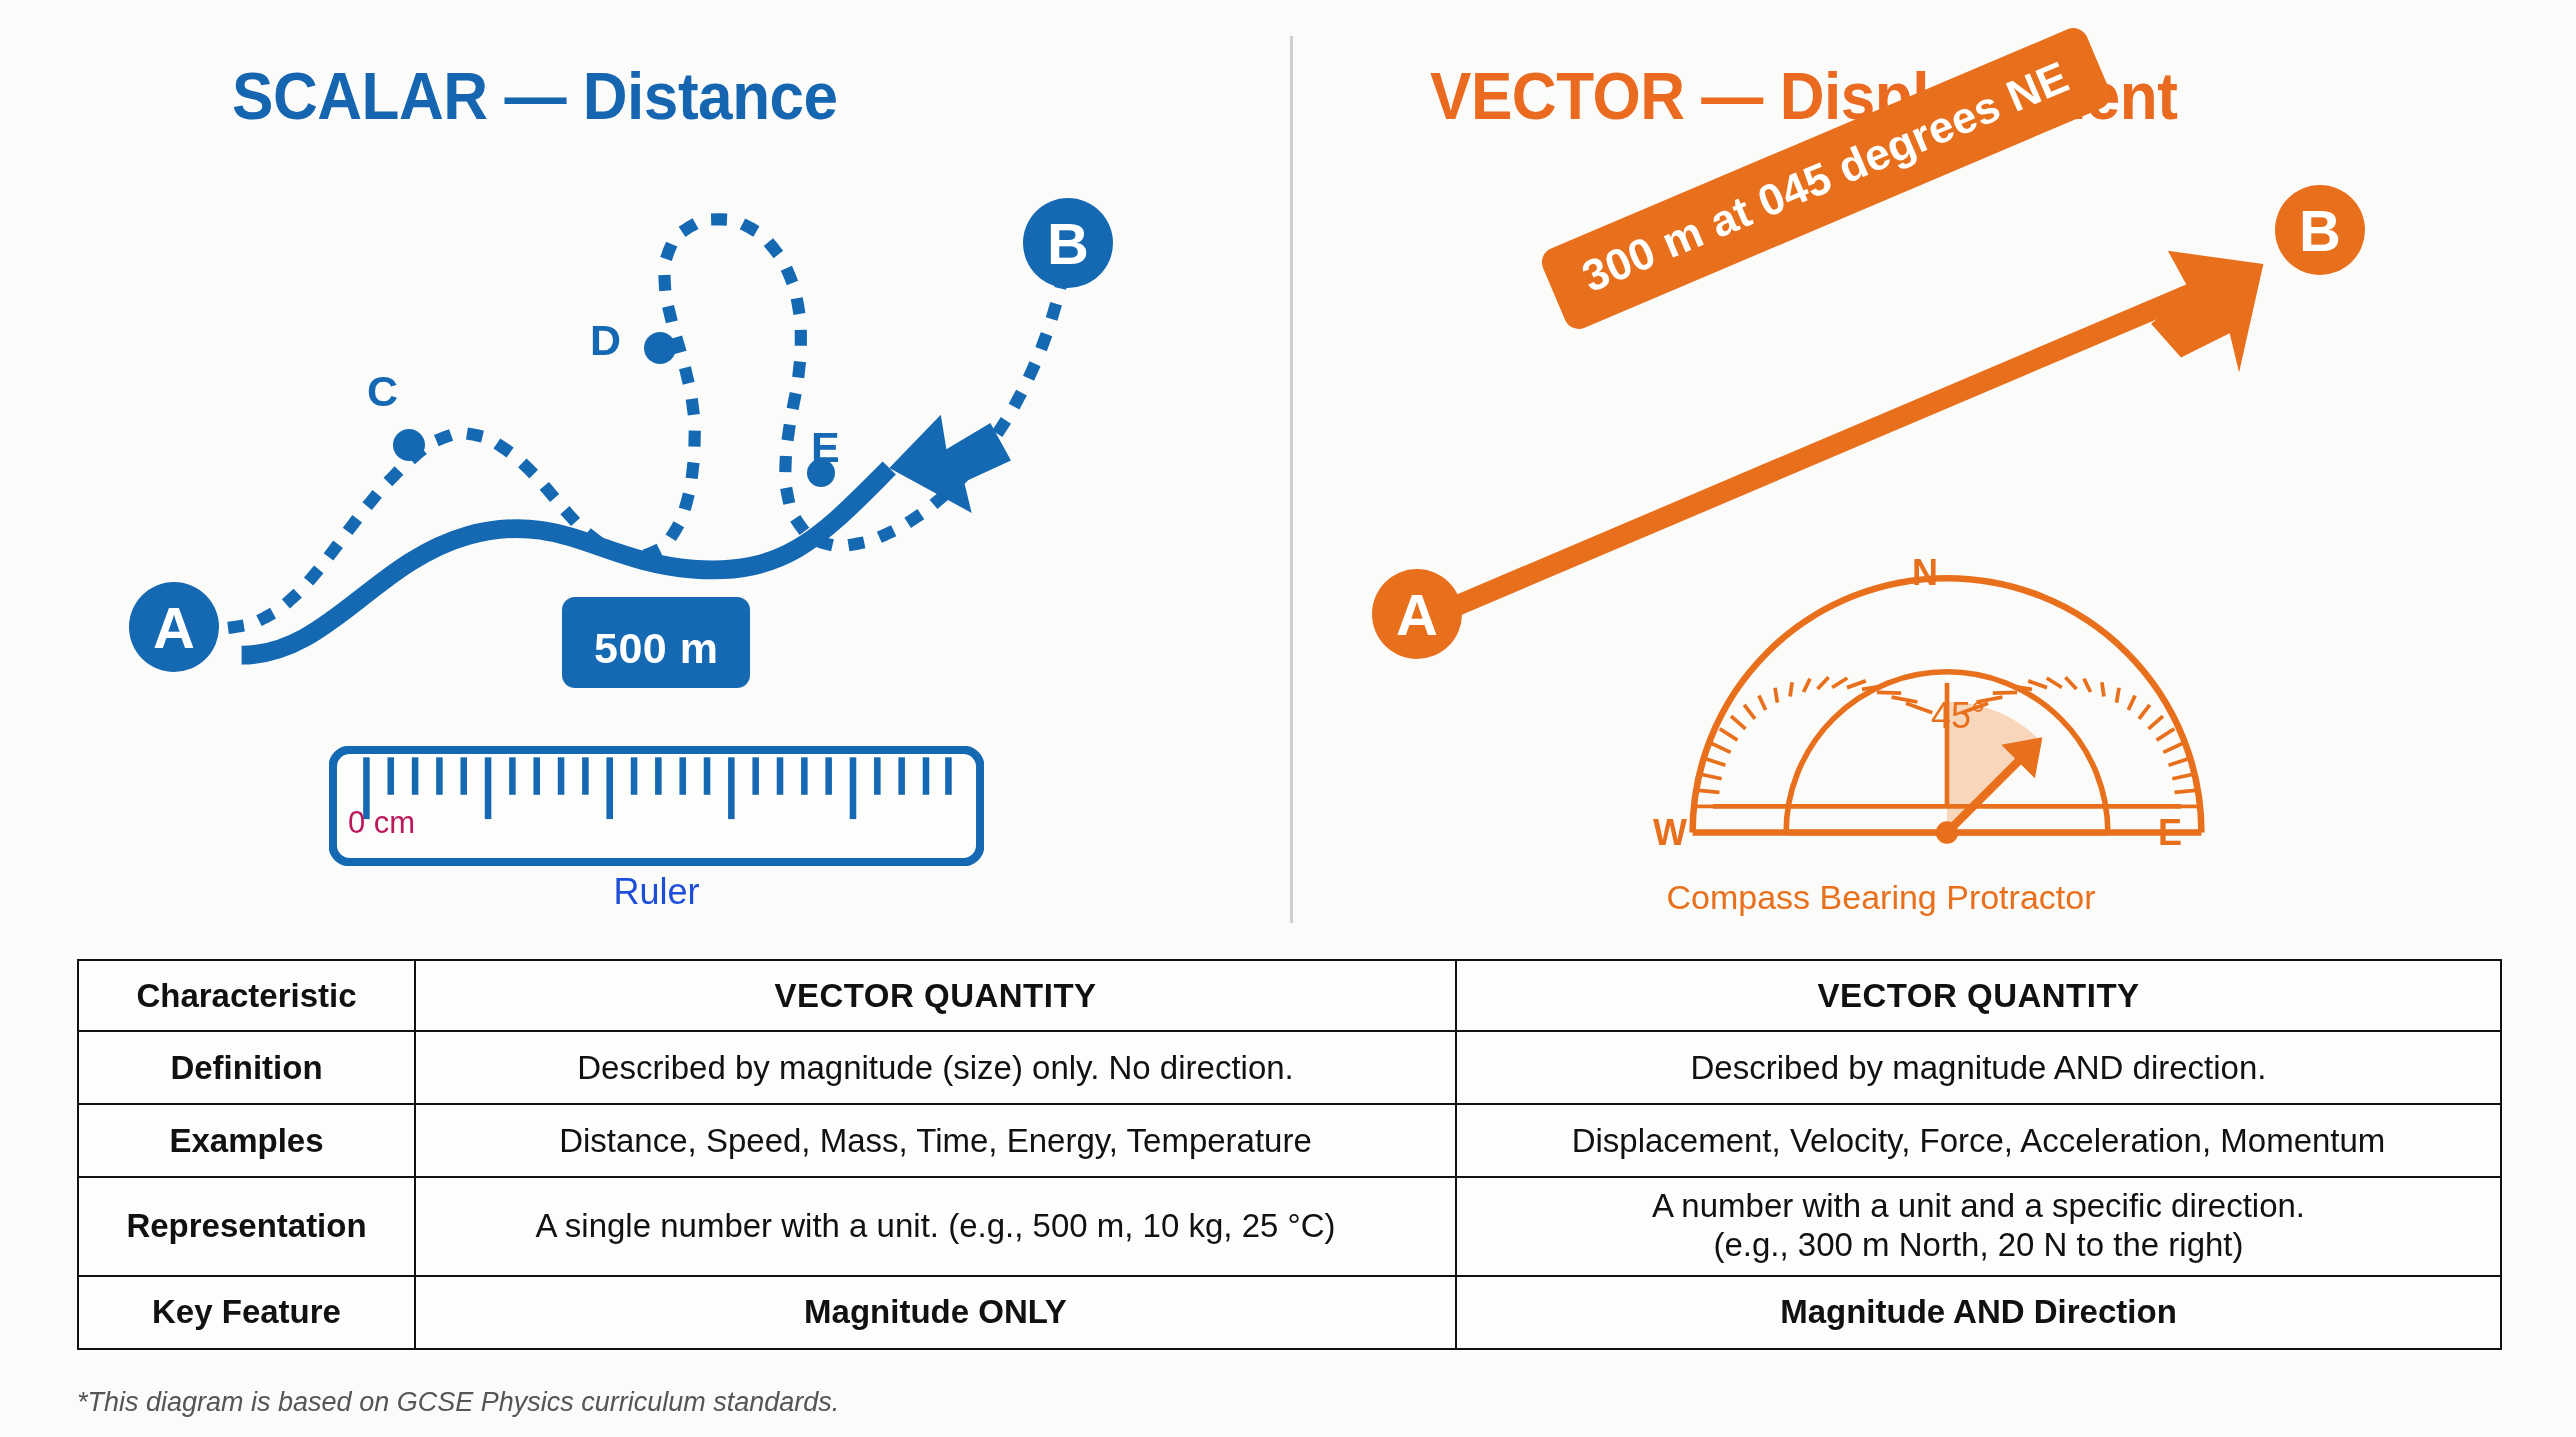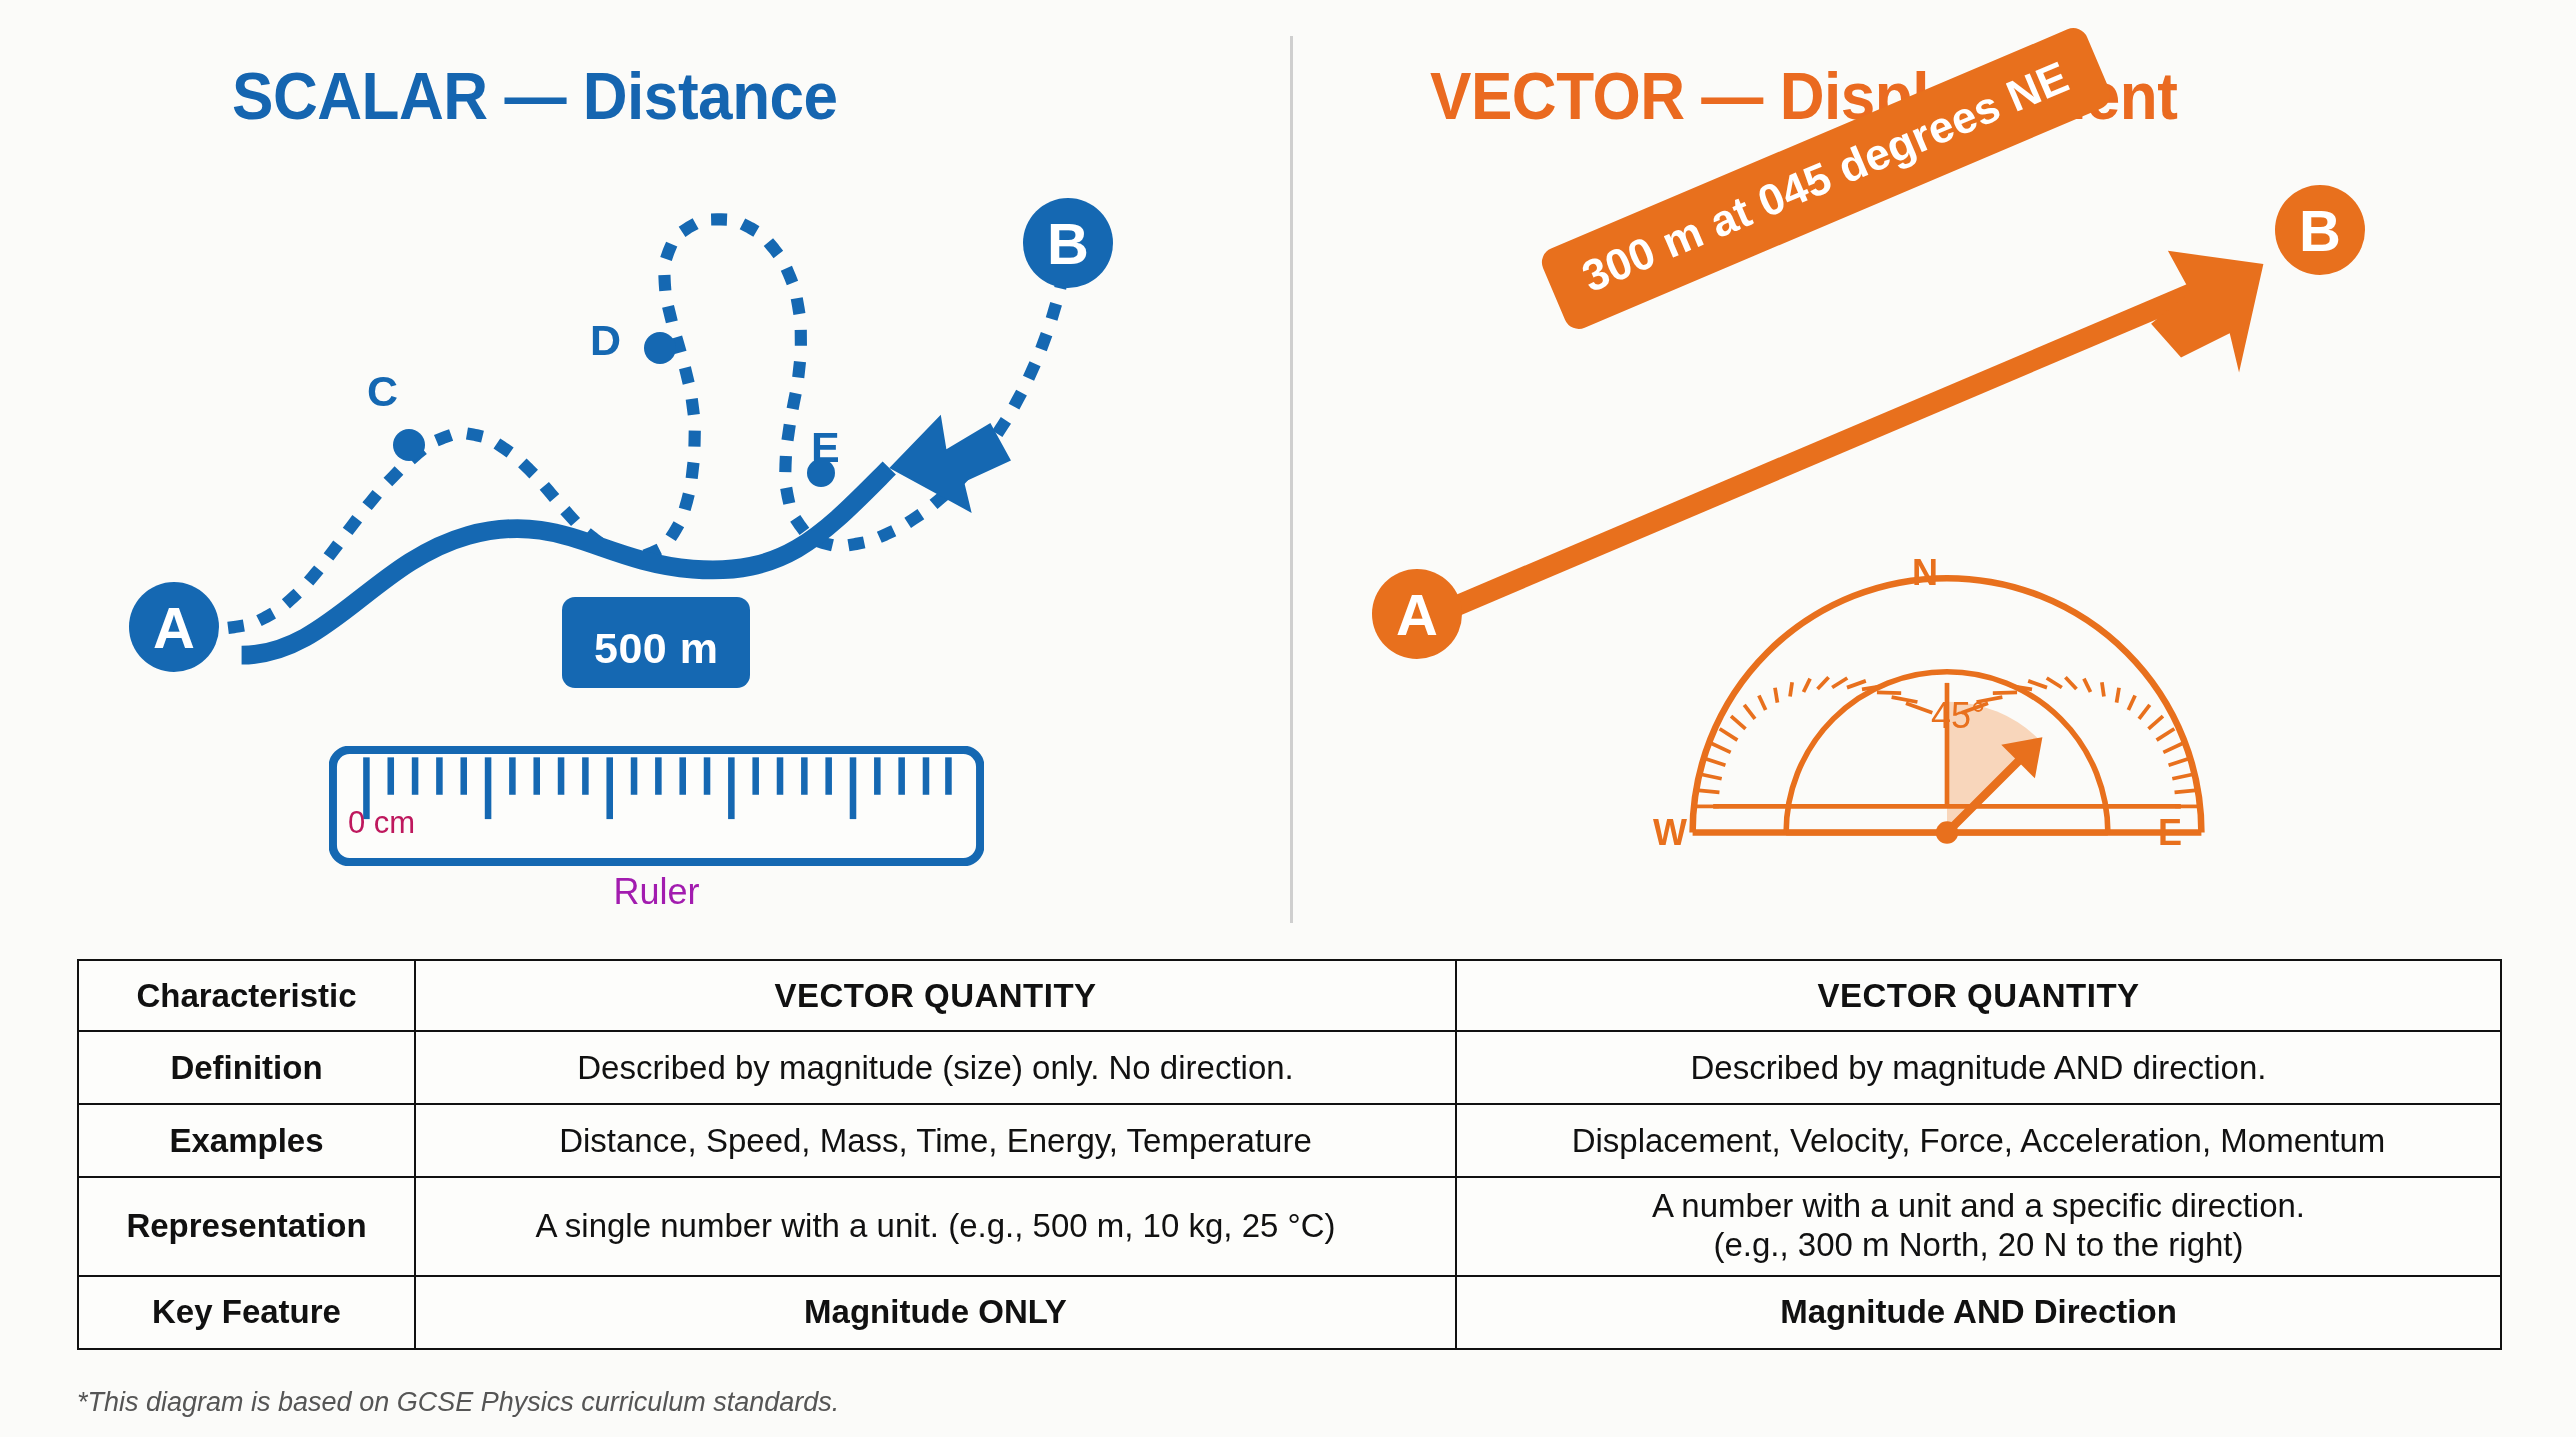--- a/index.html
+++ b/index.html
@@ -66,21 +66,21 @@
     padding: 27px 32px 15px 32px;
     border-radius: 13px;
     letter-spacing: 0.5px;
   }
 
   
   #ruler-wrap { position: absolute; left: 329px; top: 746px; }
   #ruler-caption {
     position: absolute; left: 329px; top: 871px;
     width: 655px; text-align: center;
-    color: #a21caf; font-size: 36px;
+    color: #1d4ed8; font-size: 36px;
   }
   #ruler-zero {
     position: absolute; left: 348px; top: 805px;
     color: #be185d; font-size: 31px; text-align: center;
   }
 
   
   #vector-label {
     position: absolute;
     left: 1554px; top: 251px;
@@ -315,20 +315,21 @@
 
       <line x1="310" y1="300" x2="398" y2="212" stroke="#e8701d" stroke-width="9" stroke-linecap="round"></line>
       <path d="M 412 198 L 368 206 L 386 224 L 404 242 Z" fill="#e8701d"></path>
       <circle cx="310" cy="300" r="12" fill="#e8701d"></circle>
     </svg>
   </div>
   <div class="compass-letter" id="cl-n">N</div>
   <div class="compass-letter" id="cl-w">W</div>
   <div class="compass-letter" id="cl-e">E</div>
   <div id="angle-45">45°</div>
+  <div id="protractor-caption">Compass Bearing Protractor</div>
 
   <table id="compare-table">
     <colgroup>
       <col class="c-char">
         <col class="c-scalar">
         <col class="c-vector">
     </colgroup>
     <thead>
       <tr>
         <th class="h-char">Characteristic</th>

